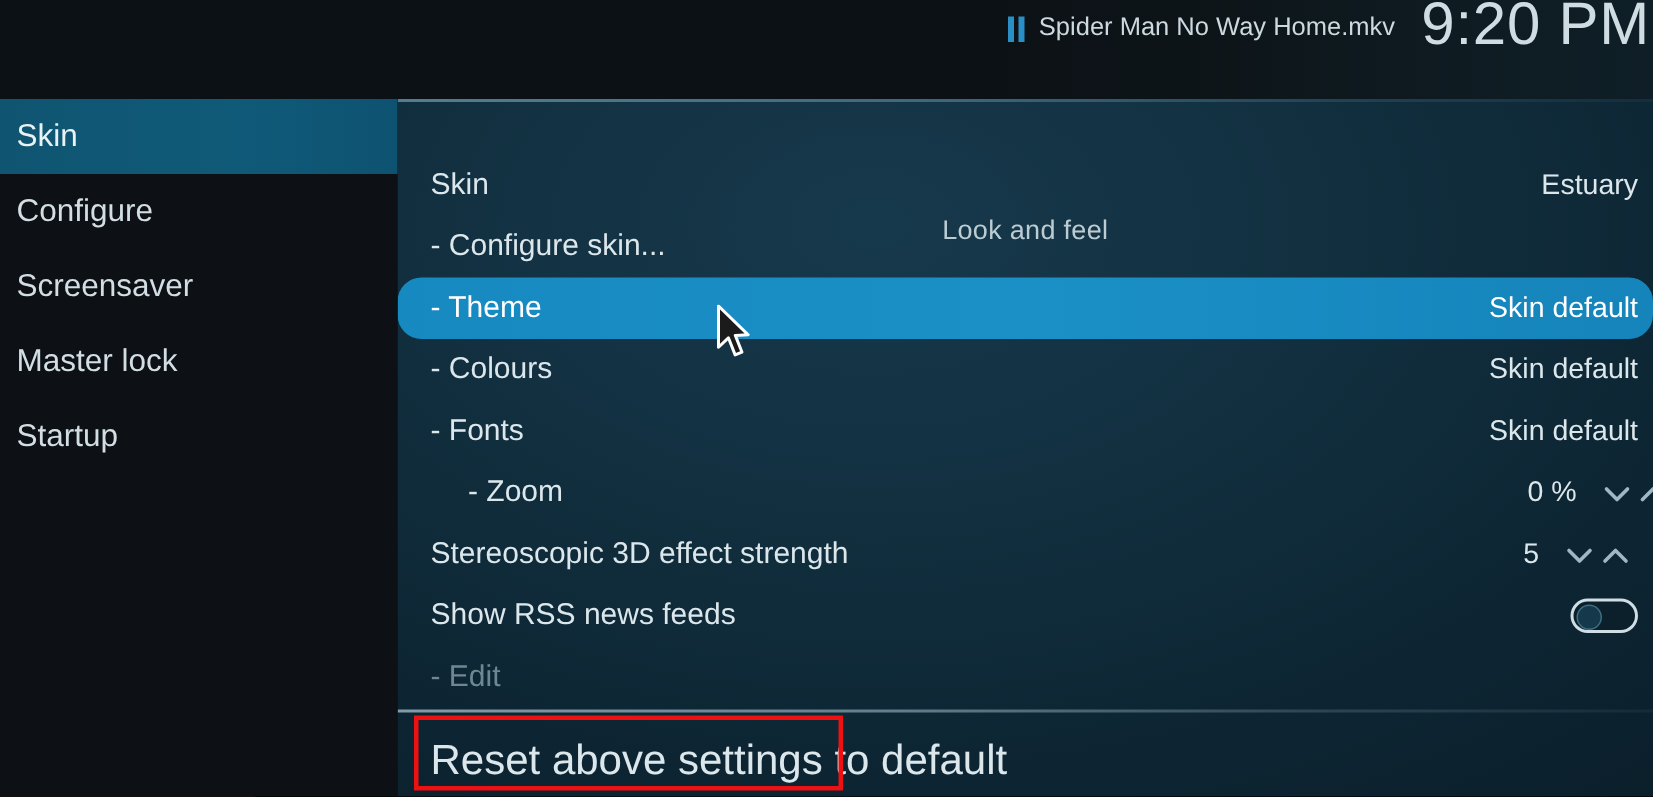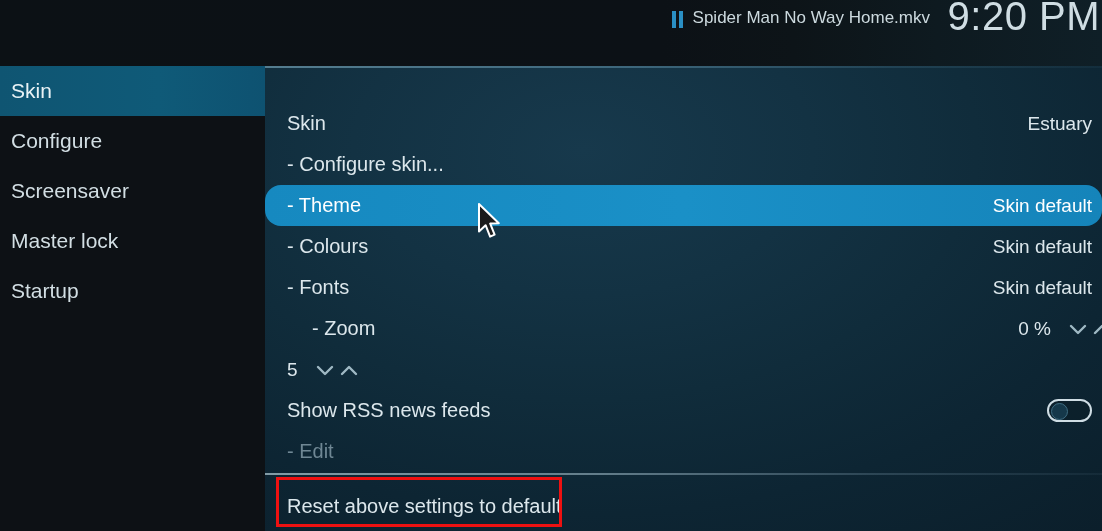--- a/index.html
+++ b/index.html
@@ -207,21 +207,21 @@
   #reset-row {
     position: absolute;
     left: 0; top: 420px;
     width: 837px; height: 41px;
     display: flex;
     align-items: center;
     box-sizing: border-box;
     padding-left: 22px;
   }
   #reset-label {
-    font-size: 20px;
+    font-size: 28px;
     color: #dce7ec;
     white-space: nowrap;
   }
 
   
   #annotation-box {
     position: absolute;
     left: 276px; top: 477px;
     width: 286px; height: 50px;
     border: 3px solid #ee1111;
@@ -270,20 +270,21 @@
       <div class="side-item" style="top: 150px;">
         <span>Master lock</span>
       </div>
       <div class="side-item" style="top: 200px;">
         <span>Startup</span>
       </div>
     </div>
 
   <div id="content">
 
+    <div id="section-header">Look and feel</div>
 
     <div id="rows-container">
         <div class="row" style="top: 37px;">
           <span class="row-label">Skin</span>
           <span class="row-value">Estuary</span>
         </div>
         <div class="row" style="top: 78px;">
           <span class="row-label">- Configure skin...</span>
         </div>
         <div class="row highlight" style="top: 119px; border-radius: 16px;">
@@ -308,20 +309,21 @@
               </svg>
             </span>
             <span class="chev">
               <svg width="22" height="22" viewBox="0 0 22 22">
                 <path d="M4,15 L11,8 L18,15" fill="none" stroke="#9fb9c4" stroke-width="2.4" stroke-linecap="round" stroke-linejoin="round"></path>
               </svg>
             </span>
           </span>
         </div>
         <div class="row" style="top: 283px;">
+          <span class="row-label">Stereoscopic 3D effect strength</span>
           <span class="row-value">5</span>
           <span class="spinner">
             <span class="chev">
               <svg width="22" height="22" viewBox="0 0 22 22">
                 <path d="M4,8 L11,15 L18,8" fill="none" stroke="#9fb9c4" stroke-width="2.4" stroke-linecap="round" stroke-linejoin="round"></path>
               </svg>
             </span>
             <span class="chev">
               <svg width="22" height="22" viewBox="0 0 22 22">
                 <path d="M4,15 L11,8 L18,15" fill="none" stroke="#9fb9c4" stroke-width="2.4" stroke-linecap="round" stroke-linejoin="round"></path>

